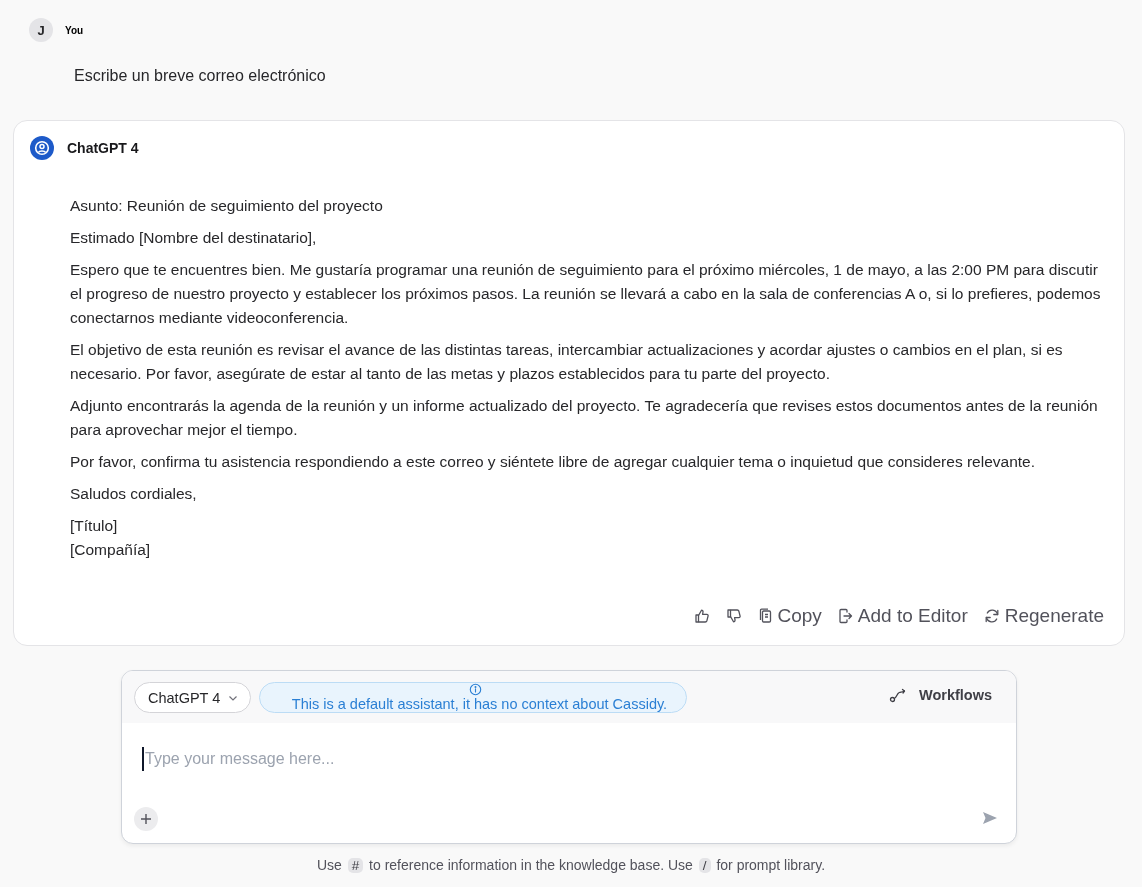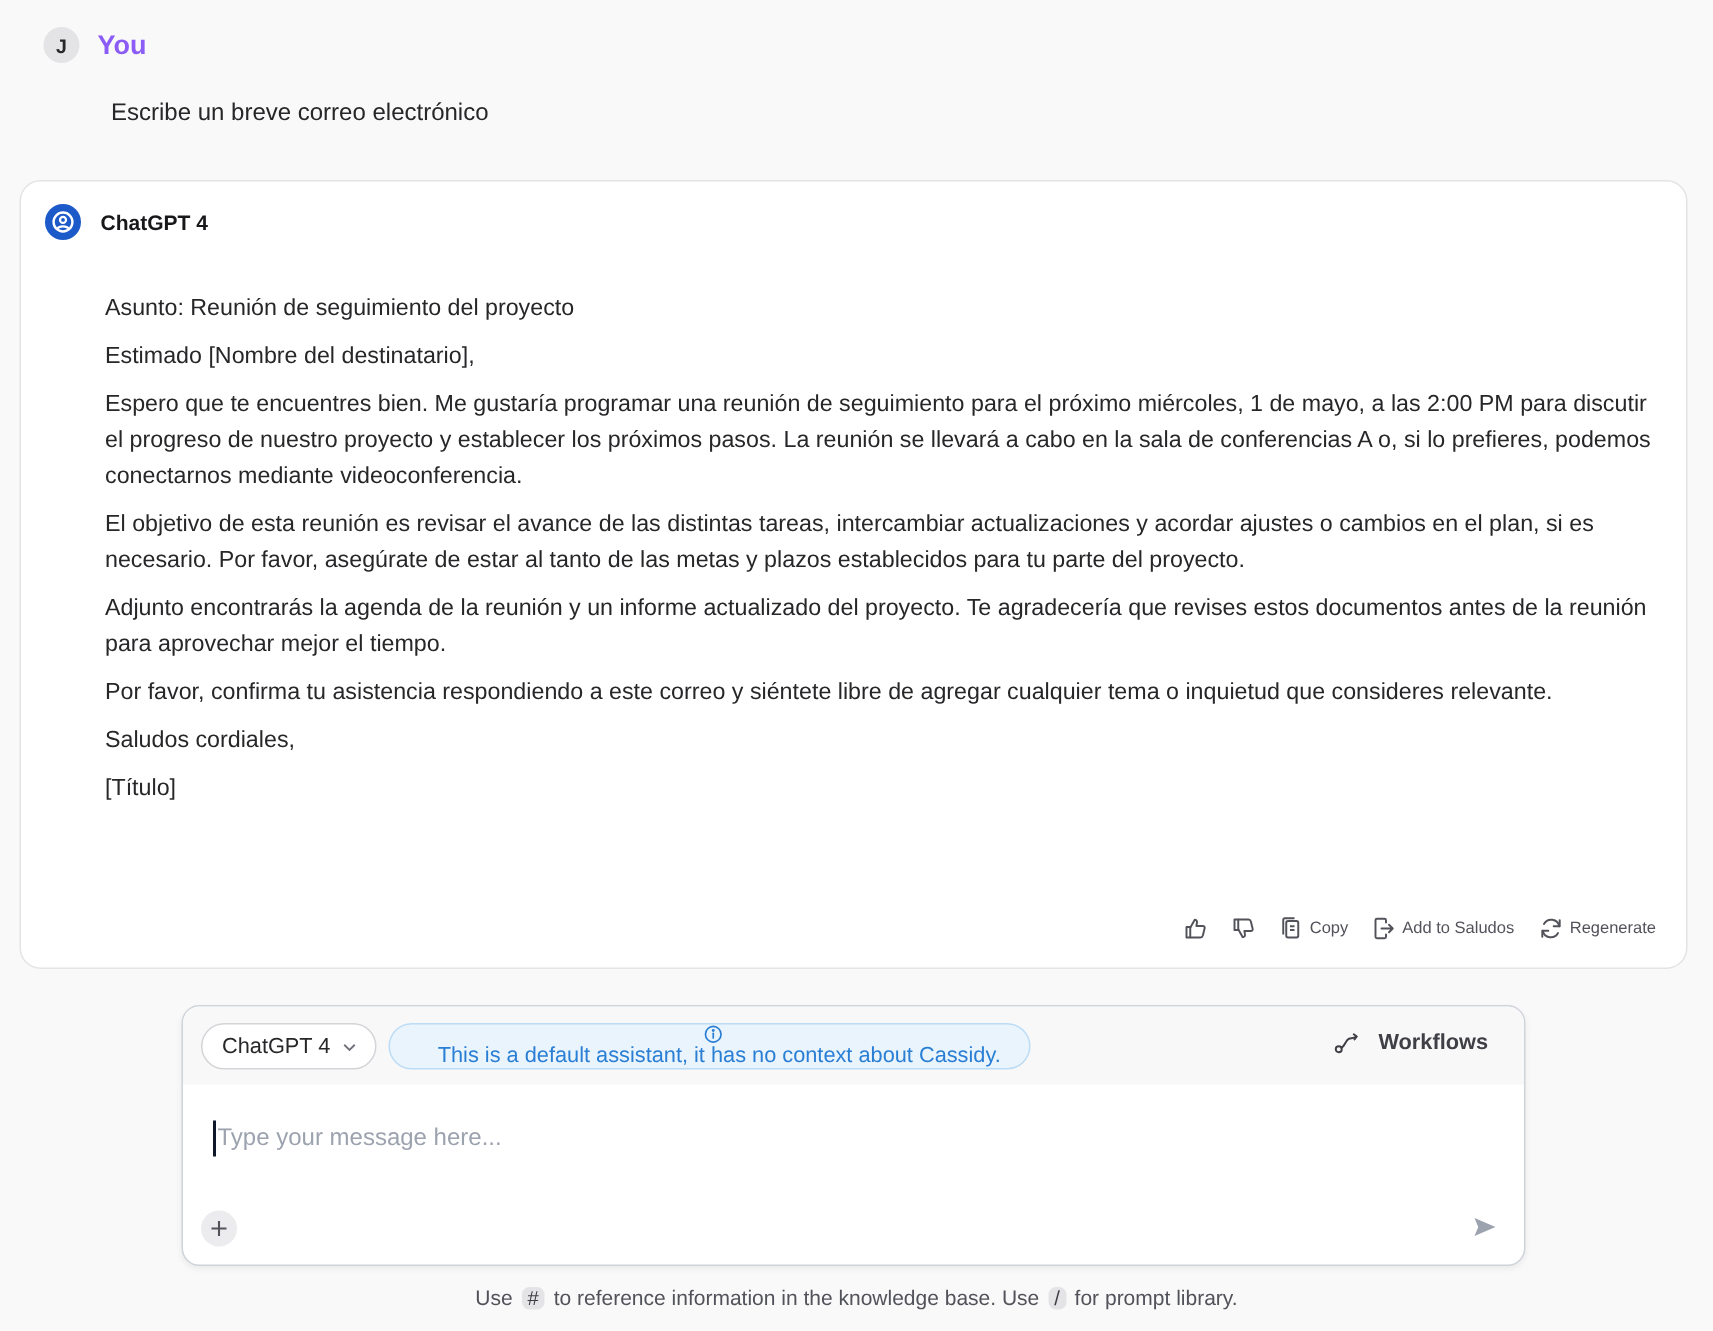--- a/index.html
+++ b/index.html
@@ -10,42 +10,42 @@
     color: #1f2328;
   }
   .user-msg { position: absolute; left: 0; top: 0; width: 1142px; }
   .user-head { position: absolute; left: 29px; top: 18px; display: flex; align-items: center; }
   .avatar-j {
     width: 24px; height: 24px; border-radius: 50%;
     background: #e4e4e7; color: #27272a;
     font-size: 13px; font-weight: bold;
     display: flex; align-items: center; justify-content: center;
   }
-  .user-name { margin-left: 12px; font-size: 18px; font-weight: bold; color: #8b5cf6; }
+  .user-name { margin-left: 12px; font-size: 10px; font-weight: bold; color: #000000; }
   .user-text { position: absolute; left: 74px; top: 67px; font-size: 16px; color: #27272a; }
 
   .assistant-card {
     position: absolute; left: 13px; top: 120px; width: 1112px; height: 526px;
     background: #ffffff; border: 1px solid #e4e4e7; border-radius: 14px;
   }
   .asst-head { position: absolute; left: 16px; top: 15px; display: flex; align-items: center; }
   .asst-avatar {
     width: 24px; height: 24px; border-radius: 50%; background: #1d5ac9;
     display: flex; align-items: center; justify-content: center;
   }
   .asst-name { margin-left: 13px; font-size: 14px; font-weight: bold; color: #18181b; }
   .asst-body {
     position: absolute; left: 56px; top: 55px; width: 1040px;
     font-size: 15.5px; line-height: 24px; color: #27272a; margin-top: 18px;
   }
   .asst-body p { margin-bottom: 8px; }
   .asst-body p.sig { margin-bottom: 0; }
   .asst-actions {
     position: absolute; right: 20px; bottom: 18px;
-    display: flex; align-items: center; gap: 0; font-size: 11px; color: #52525b; text-align: center;
+    display: flex; align-items: center; gap: 0; font-size: 19px; color: #52525b; text-align: center;
   }
   .act { display: flex; align-items: center; margin-left: 16px; cursor: pointer; }
   .act svg { margin-right: 5px; }
   .act.icon-only svg { margin-right: 0; }
 
   .composer {
     position: absolute; left: 121px; top: 670px; width: 896px; height: 174px;
     background: #ffffff; border: 1px solid #cfd3da; border-radius: 12px;
     box-shadow: 0 2px 4px rgba(0,0,0,0.06); overflow: hidden;
   }
@@ -118,20 +118,21 @@
 
   <div class="asst-body">
     <p>Asunto: Reunión de seguimiento del proyecto</p>
     <p>Estimado [Nombre del destinatario],</p>
     <p>Espero que te encuentres bien. Me gustaría programar una reunión de seguimiento para el próximo miércoles, 1 de mayo, a las 2:00 PM para discutir el progreso de nuestro proyecto y establecer los próximos pasos. La reunión se llevará a cabo en la sala de conferencias A o, si lo prefieres, podemos conectarnos mediante videoconferencia.</p>
     <p>El objetivo de esta reunión es revisar el avance de las distintas tareas, intercambiar actualizaciones y acordar ajustes o cambios en el plan, si es necesario. Por favor, asegúrate de estar al tanto de las metas y plazos establecidos para tu parte del proyecto.</p>
     <p>Adjunto encontrarás la agenda de la reunión y un informe actualizado del proyecto. Te agradecería que revises estos documentos antes de la reunión para aprovechar mejor el tiempo.</p>
     <p>Por favor, confirma tu asistencia respondiendo a este correo y siéntete libre de agregar cualquier tema o inquietud que consideres relevante.</p>
     <p>Saludos cordiales,</p>
     <p class="sig">[Título]</p>
+    <p class="sig">[Compañía]</p>
   </div>
 
   <div class="asst-actions">
     <div class="act icon-only">
       <svg width="16" height="16" viewBox="0 0 16 16" fill="none" stroke="#52525b" stroke-width="1.3" stroke-linejoin="round">
         <path d="M2 7h2.5v7H2z"></path>
         <path d="M4.5 7.5 L7.5 2.2c1 0 1.7.8 1.5 1.8L8.6 6.3h4.3c.8 0 1.4.8 1.2 1.6l-1.2 4.8c-.2.7-.8 1.3-1.6 1.3H4.5"></path>
       </svg>
     </div>
     <div class="act icon-only">
@@ -146,21 +147,21 @@
         <path d="M2.5 12V2.2c0-.6.4-1 1-1h6.5"></path>
         <path d="M7 6.5h3M7 9h3"></path>
       </svg>
       <span>Copy</span>
     </div>
     <div class="act">
       <svg width="15" height="16" viewBox="0 0 15 16" fill="none" stroke="#52525b" stroke-width="1.3" stroke-linejoin="round" stroke-linecap="round">
         <path d="M9 4V2.5c0-.6-.4-1-1-1H3c-.6 0-1 .4-1 1v11c0 .6.4 1 1 1h5c.6 0 1-.4 1-1V12"></path>
         <path d="M6 8h7.5M11 5.5 13.5 8 11 10.5"></path>
       </svg>
-      <span>Add to Saludos</span>
+      <span>Add to Editor</span>
     </div>
     <div class="act">
       <svg width="16" height="16" viewBox="0 0 16 16" fill="none" stroke="#52525b" stroke-width="1.3" stroke-linecap="round" stroke-linejoin="round">
         <path d="M13.5 6.5A5.5 5.5 0 0 0 3.3 5"></path>
         <path d="M13.8 2.5v4h-4"></path>
         <path d="M2.5 9.5A5.5 5.5 0 0 0 12.7 11"></path>
         <path d="M2.2 13.5v-4h4"></path>
       </svg>
       <span>Regenerate</span>
     </div>

